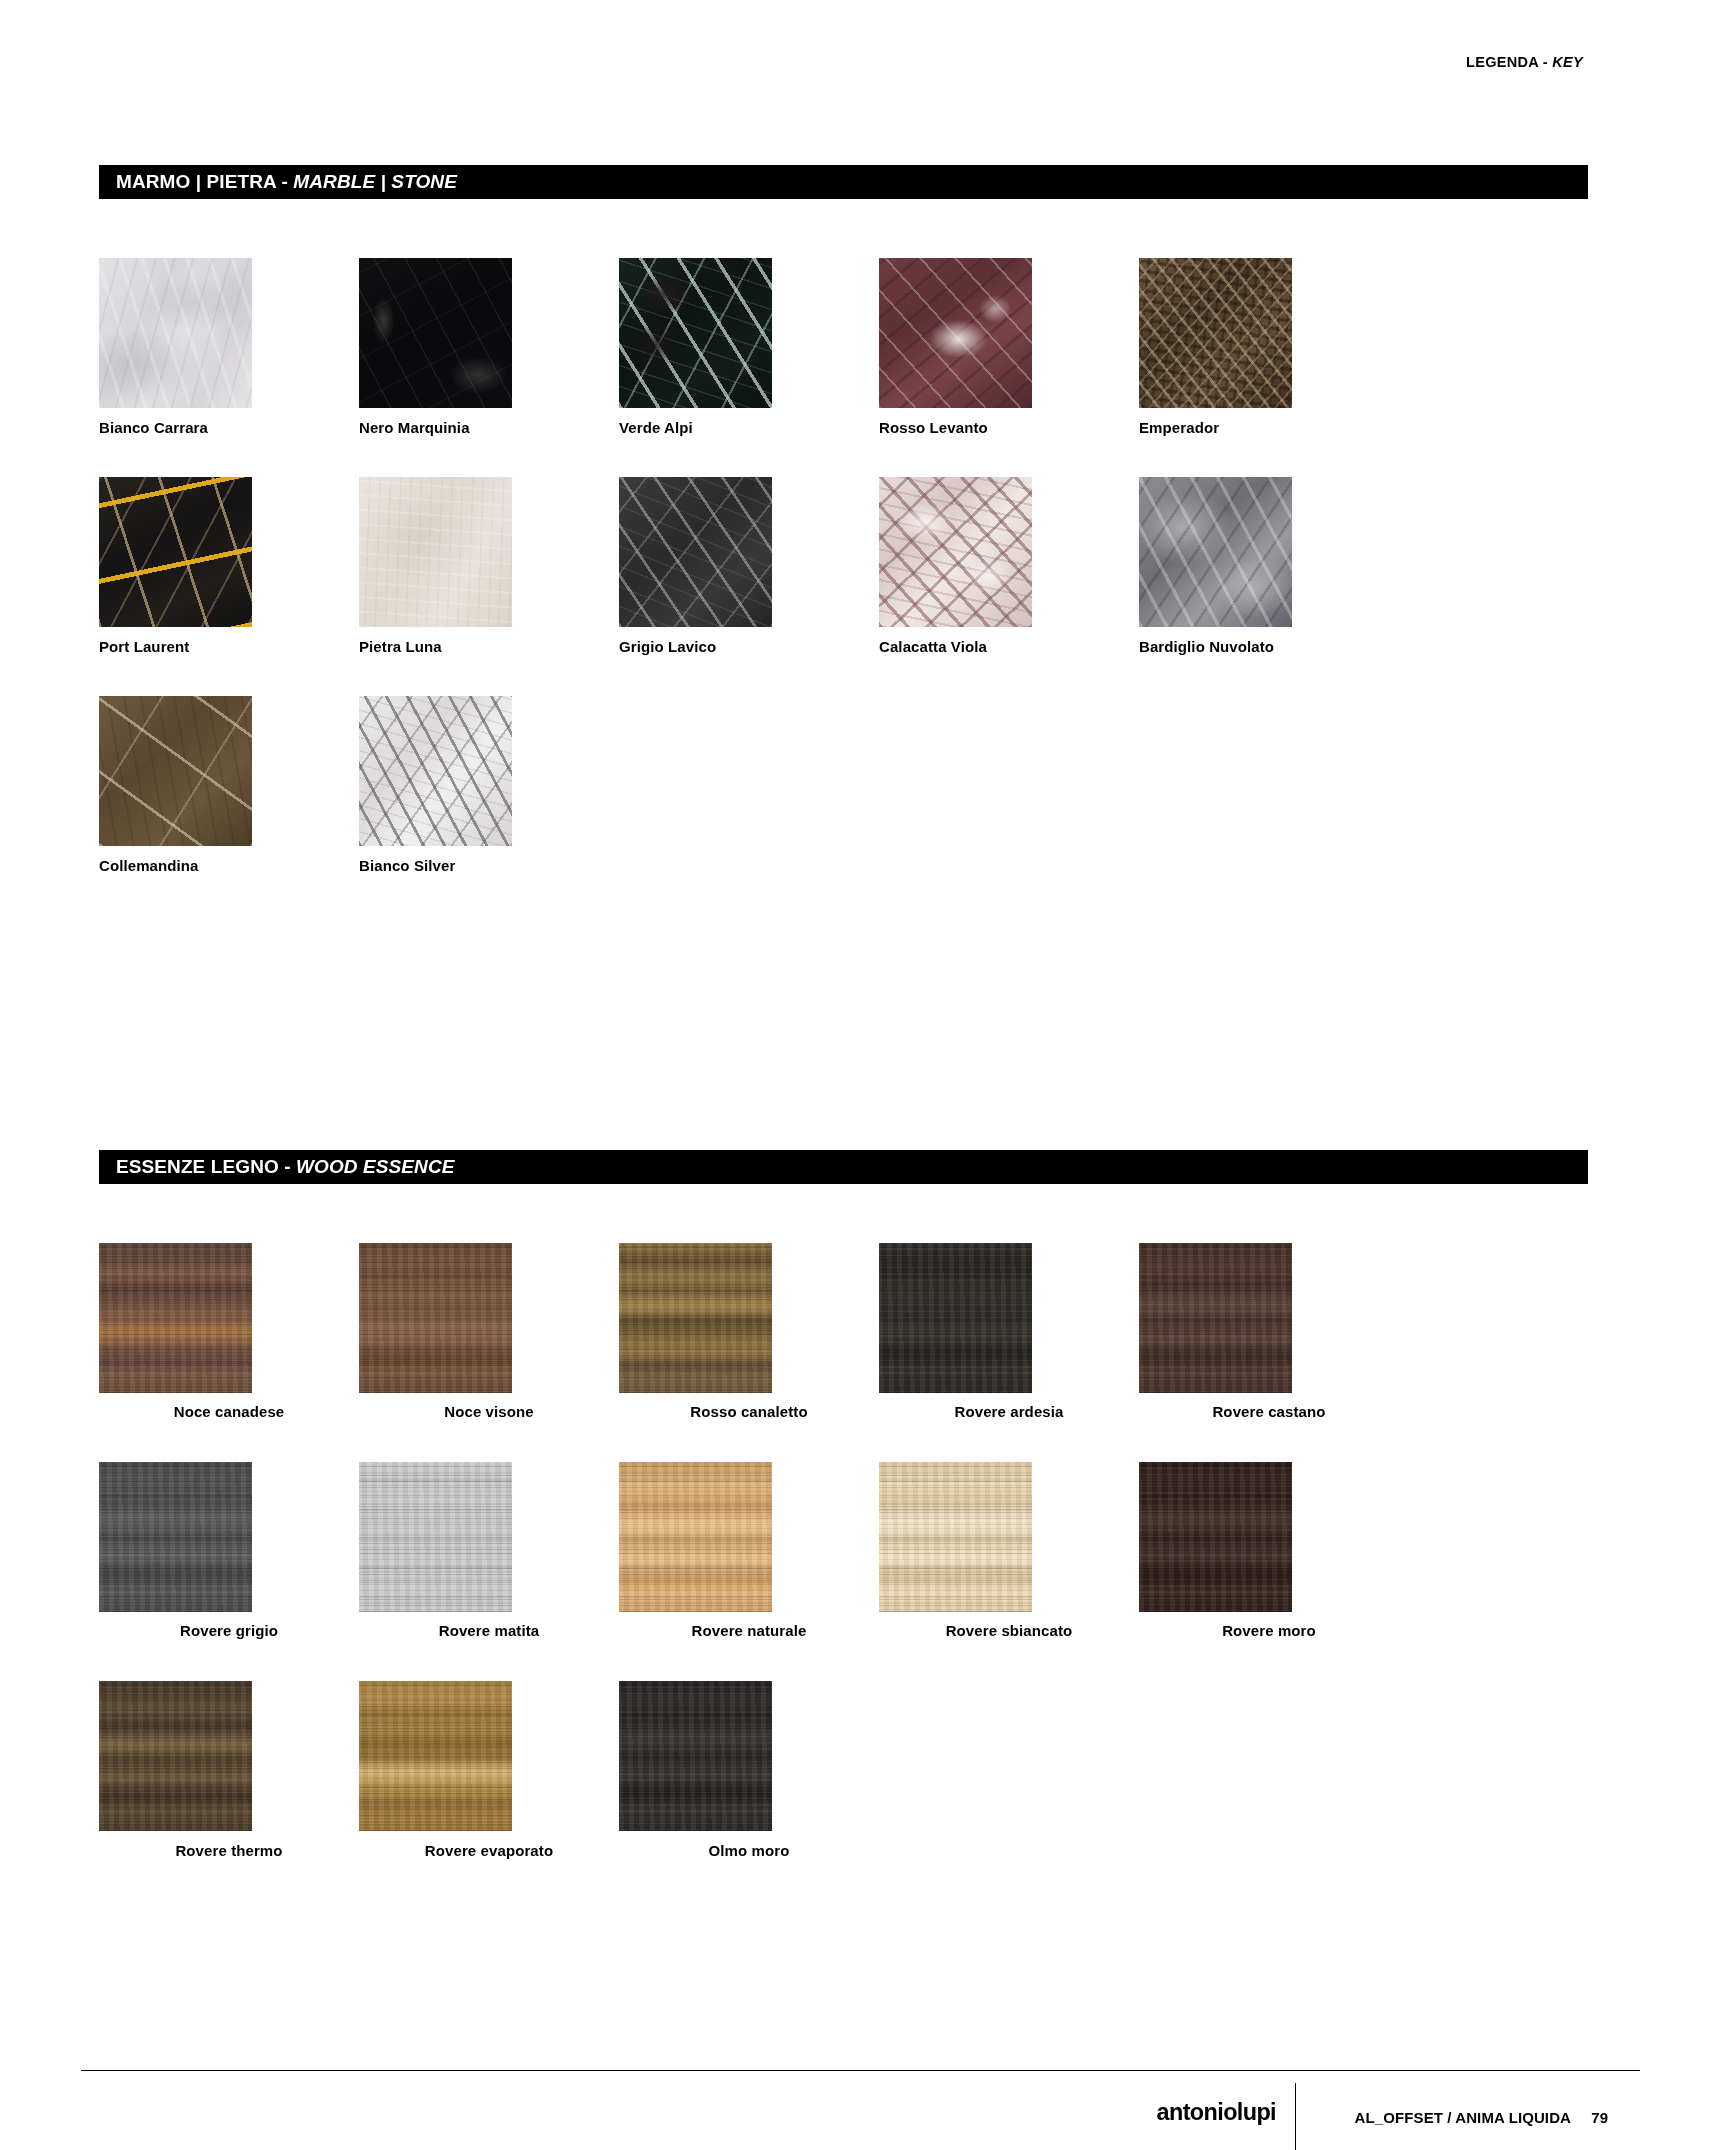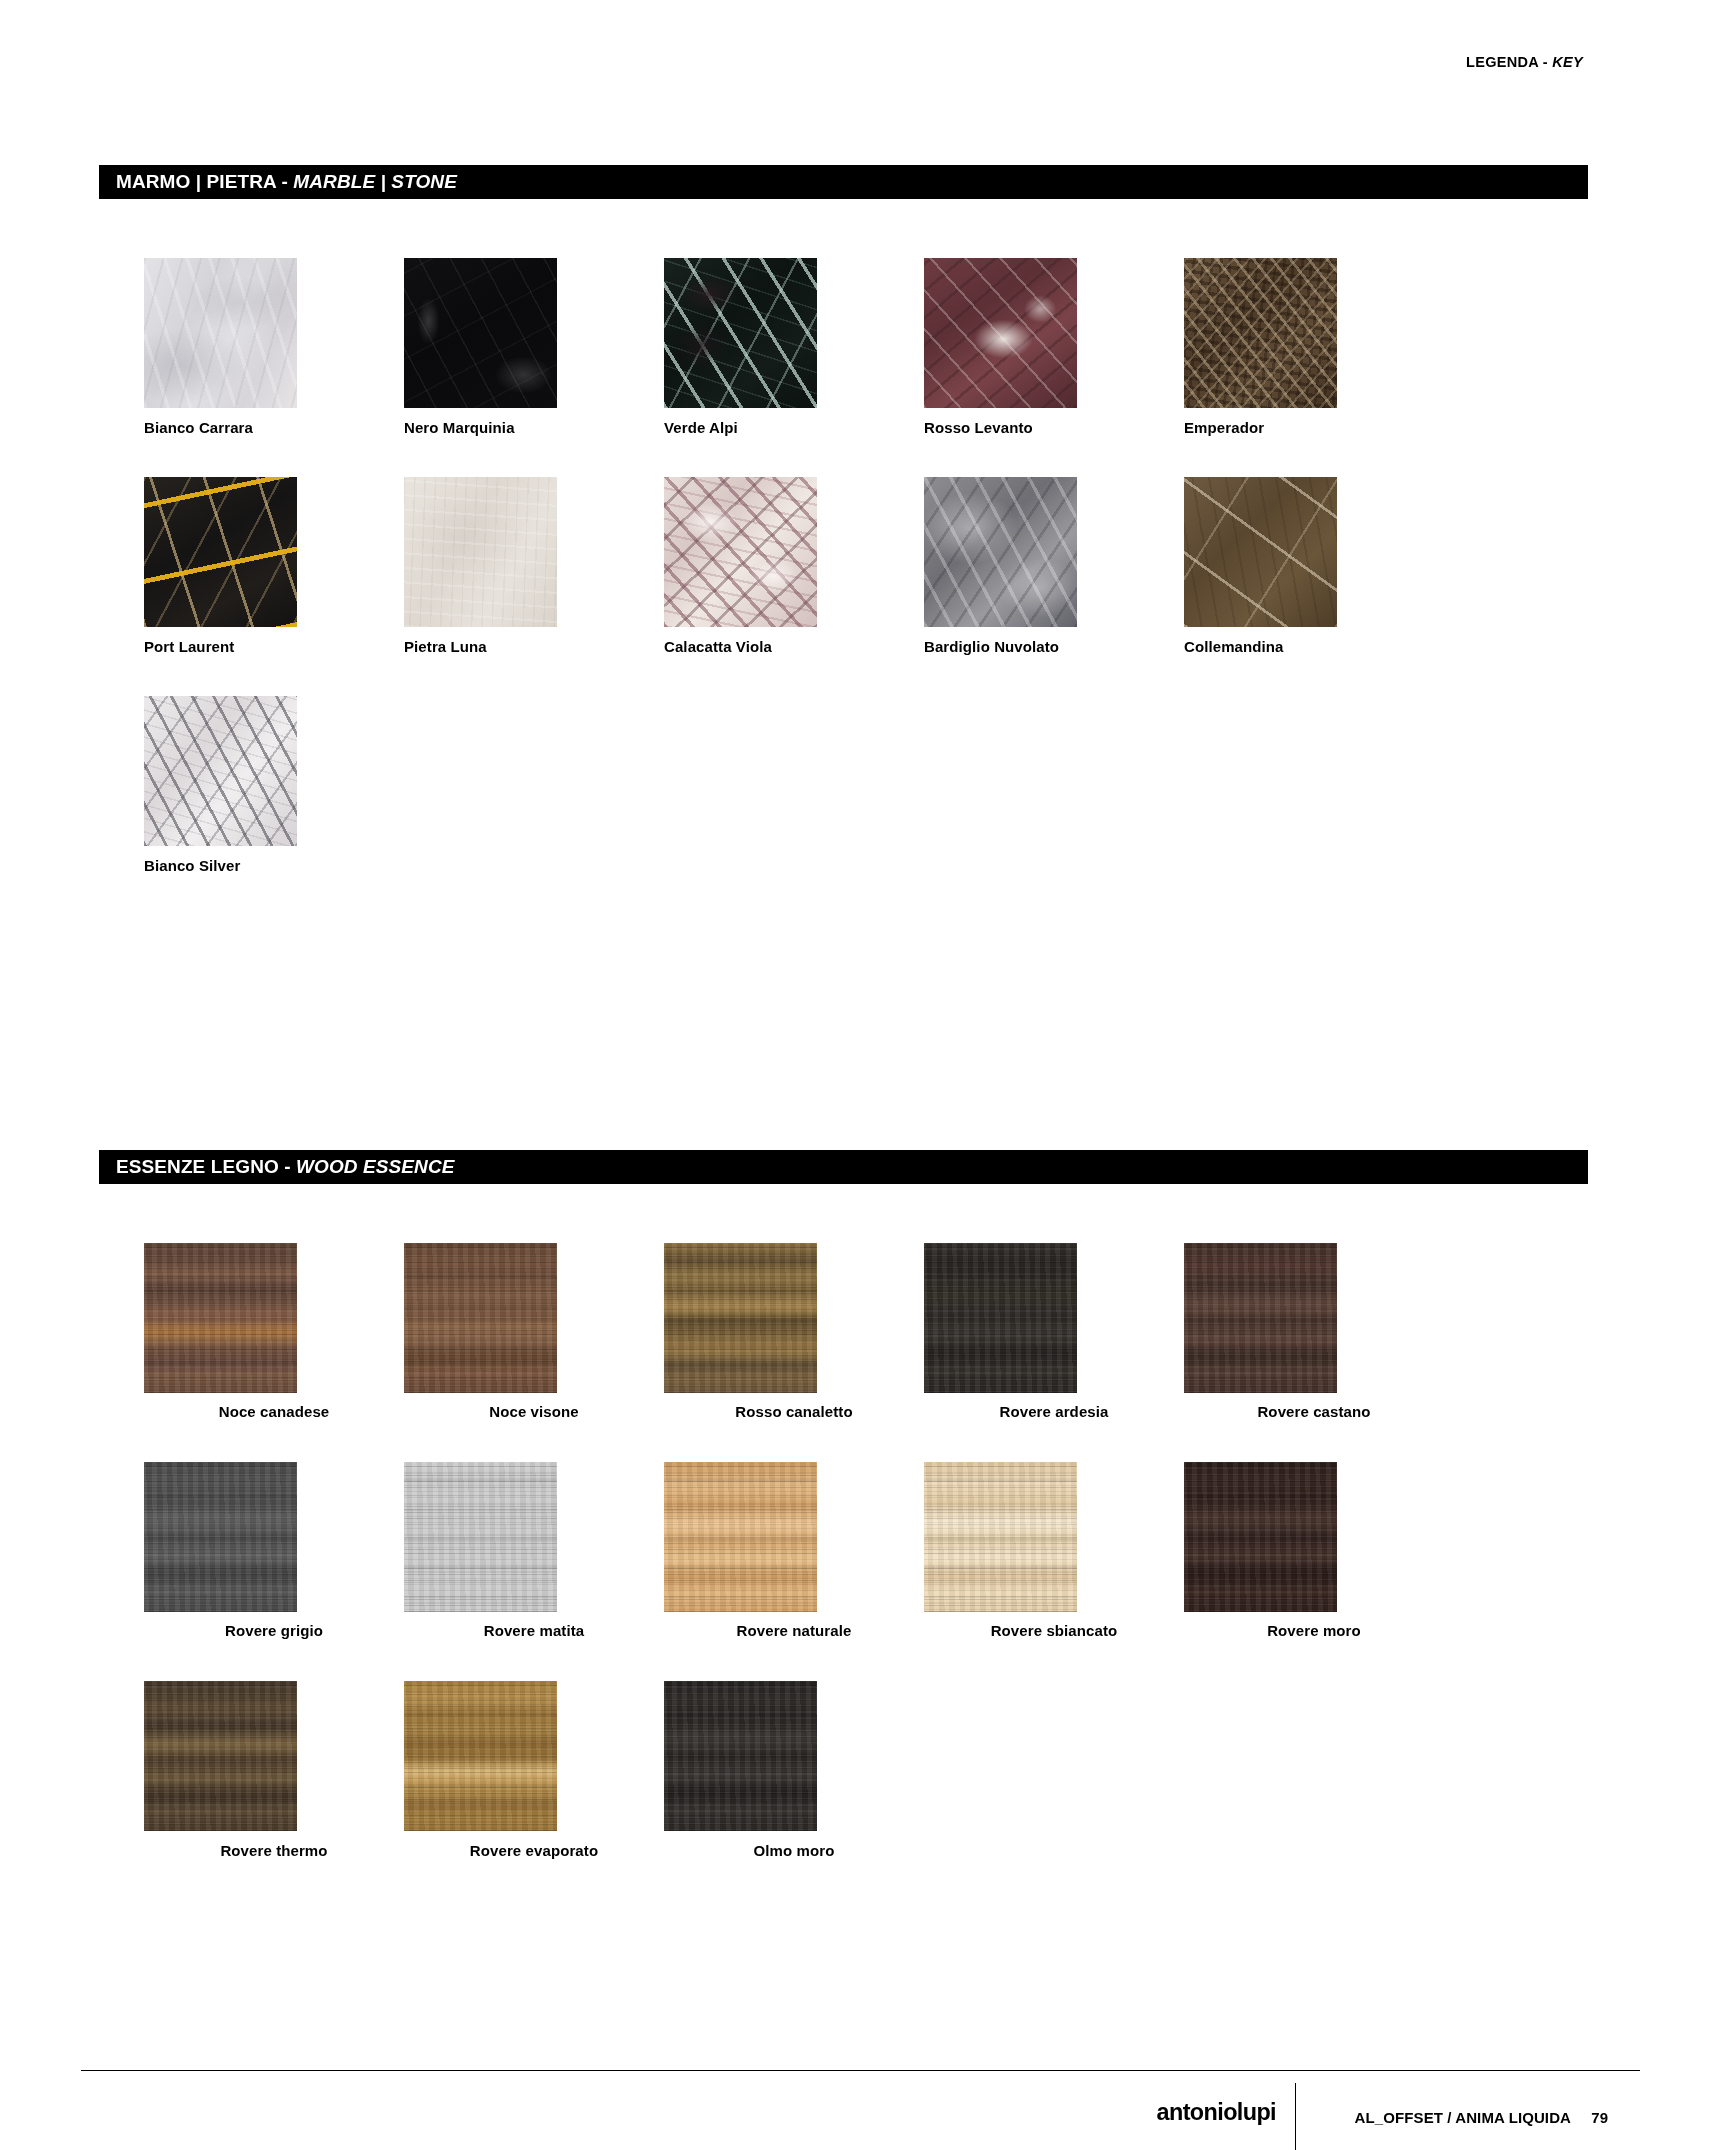--- a/index.html
+++ b/index.html
@@ -51,21 +51,20 @@
     box-sizing: border-box;
   }
   .section-bar .it { font-style: italic; }
 
   
   .swatch-grid {
     position: relative;
     display: flex;
     flex-wrap: wrap;
     width: 1489px;
-    margin-left: 45px;
   }
   .swatch-cell {
     width: 260px;
     margin-bottom: 41px;
     box-sizing: border-box;
   }
   .swatch-img {
     width: 153px;
     height: 150px;
     position: relative;
@@ -432,20 +431,24 @@
         </div>
         <div class="swatch-cell">
           <div class="swatch-img tx-port-laurent"></div>
           <div class="swatch-label">Port Laurent</div>
         </div>
         <div class="swatch-cell">
           <div class="swatch-img tx-pietra-luna"></div>
           <div class="swatch-label">Pietra Luna</div>
         </div>
         <div class="swatch-cell">
+          <div class="swatch-img tx-grigio-lavico"></div>
+          <div class="swatch-label">Grigio Lavico</div>
+        </div>
+        <div class="swatch-cell">
           <div class="swatch-img tx-calacatta-viola"></div>
           <div class="swatch-label">Calacatta Viola</div>
         </div>
         <div class="swatch-cell">
           <div class="swatch-img tx-bardiglio-nuvolato"></div>
           <div class="swatch-label">Bardiglio Nuvolato</div>
         </div>
         <div class="swatch-cell">
           <div class="swatch-img tx-collemandina"></div>
           <div class="swatch-label">Collemandina</div>

